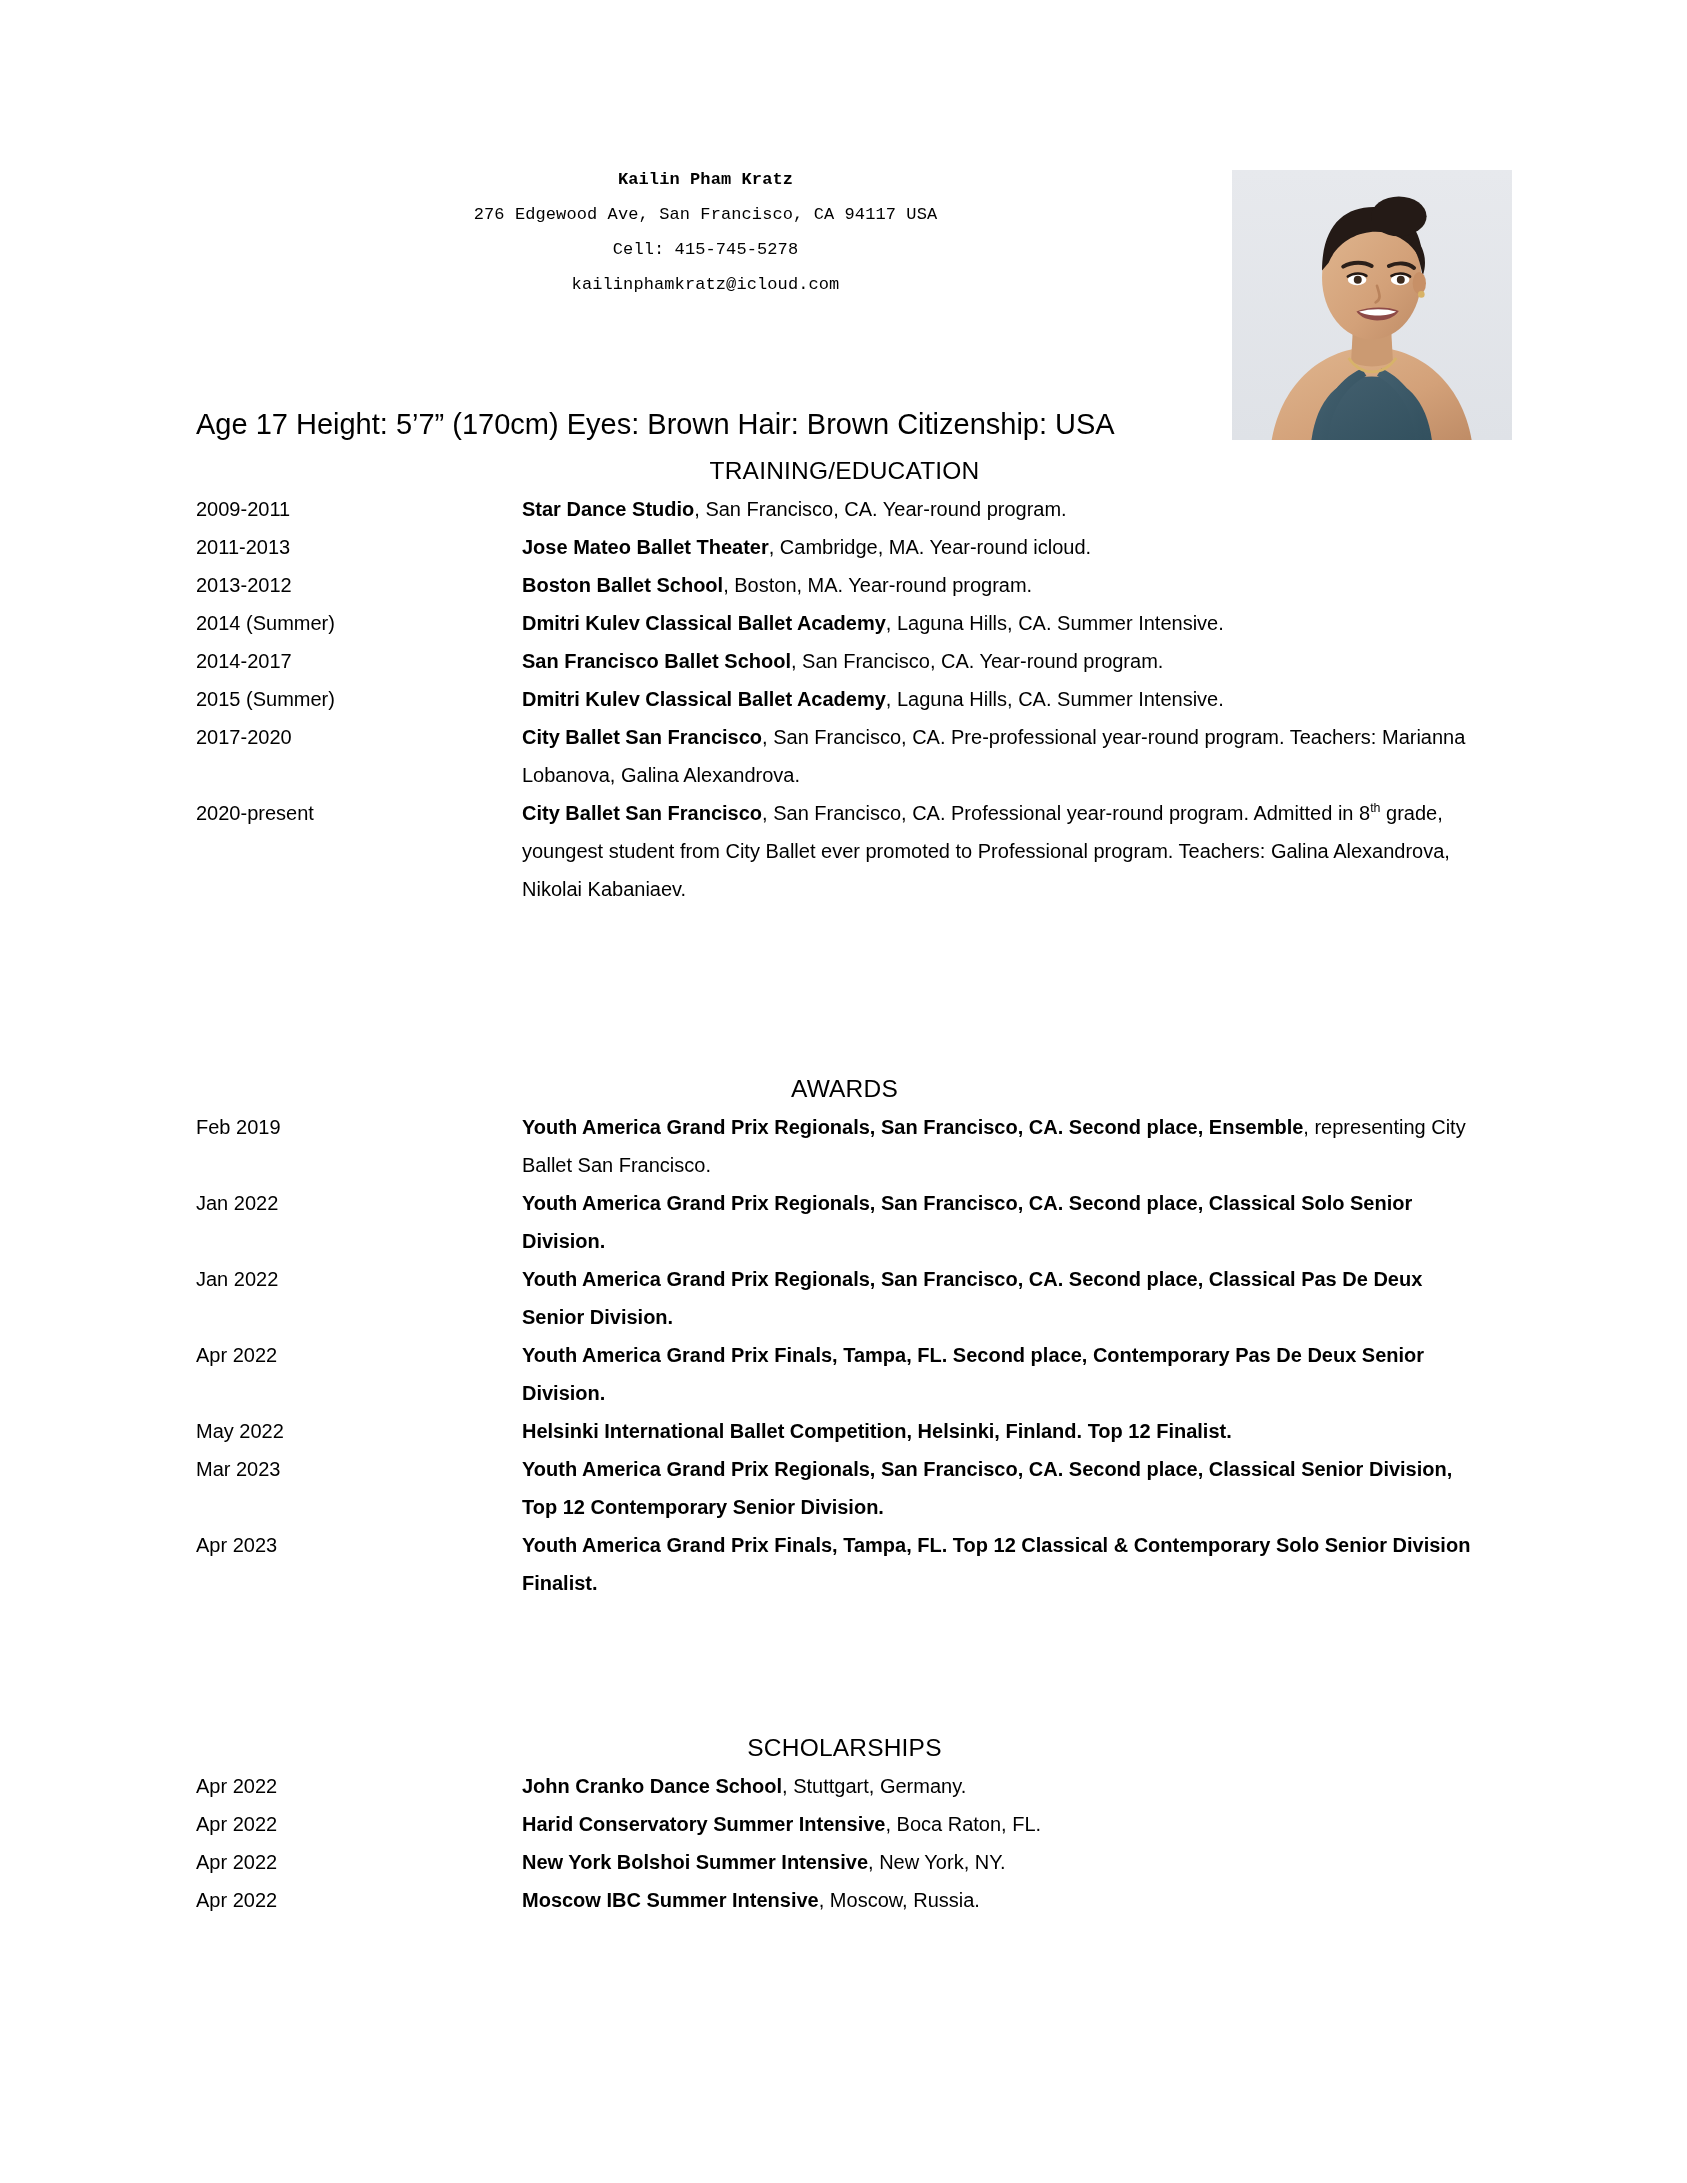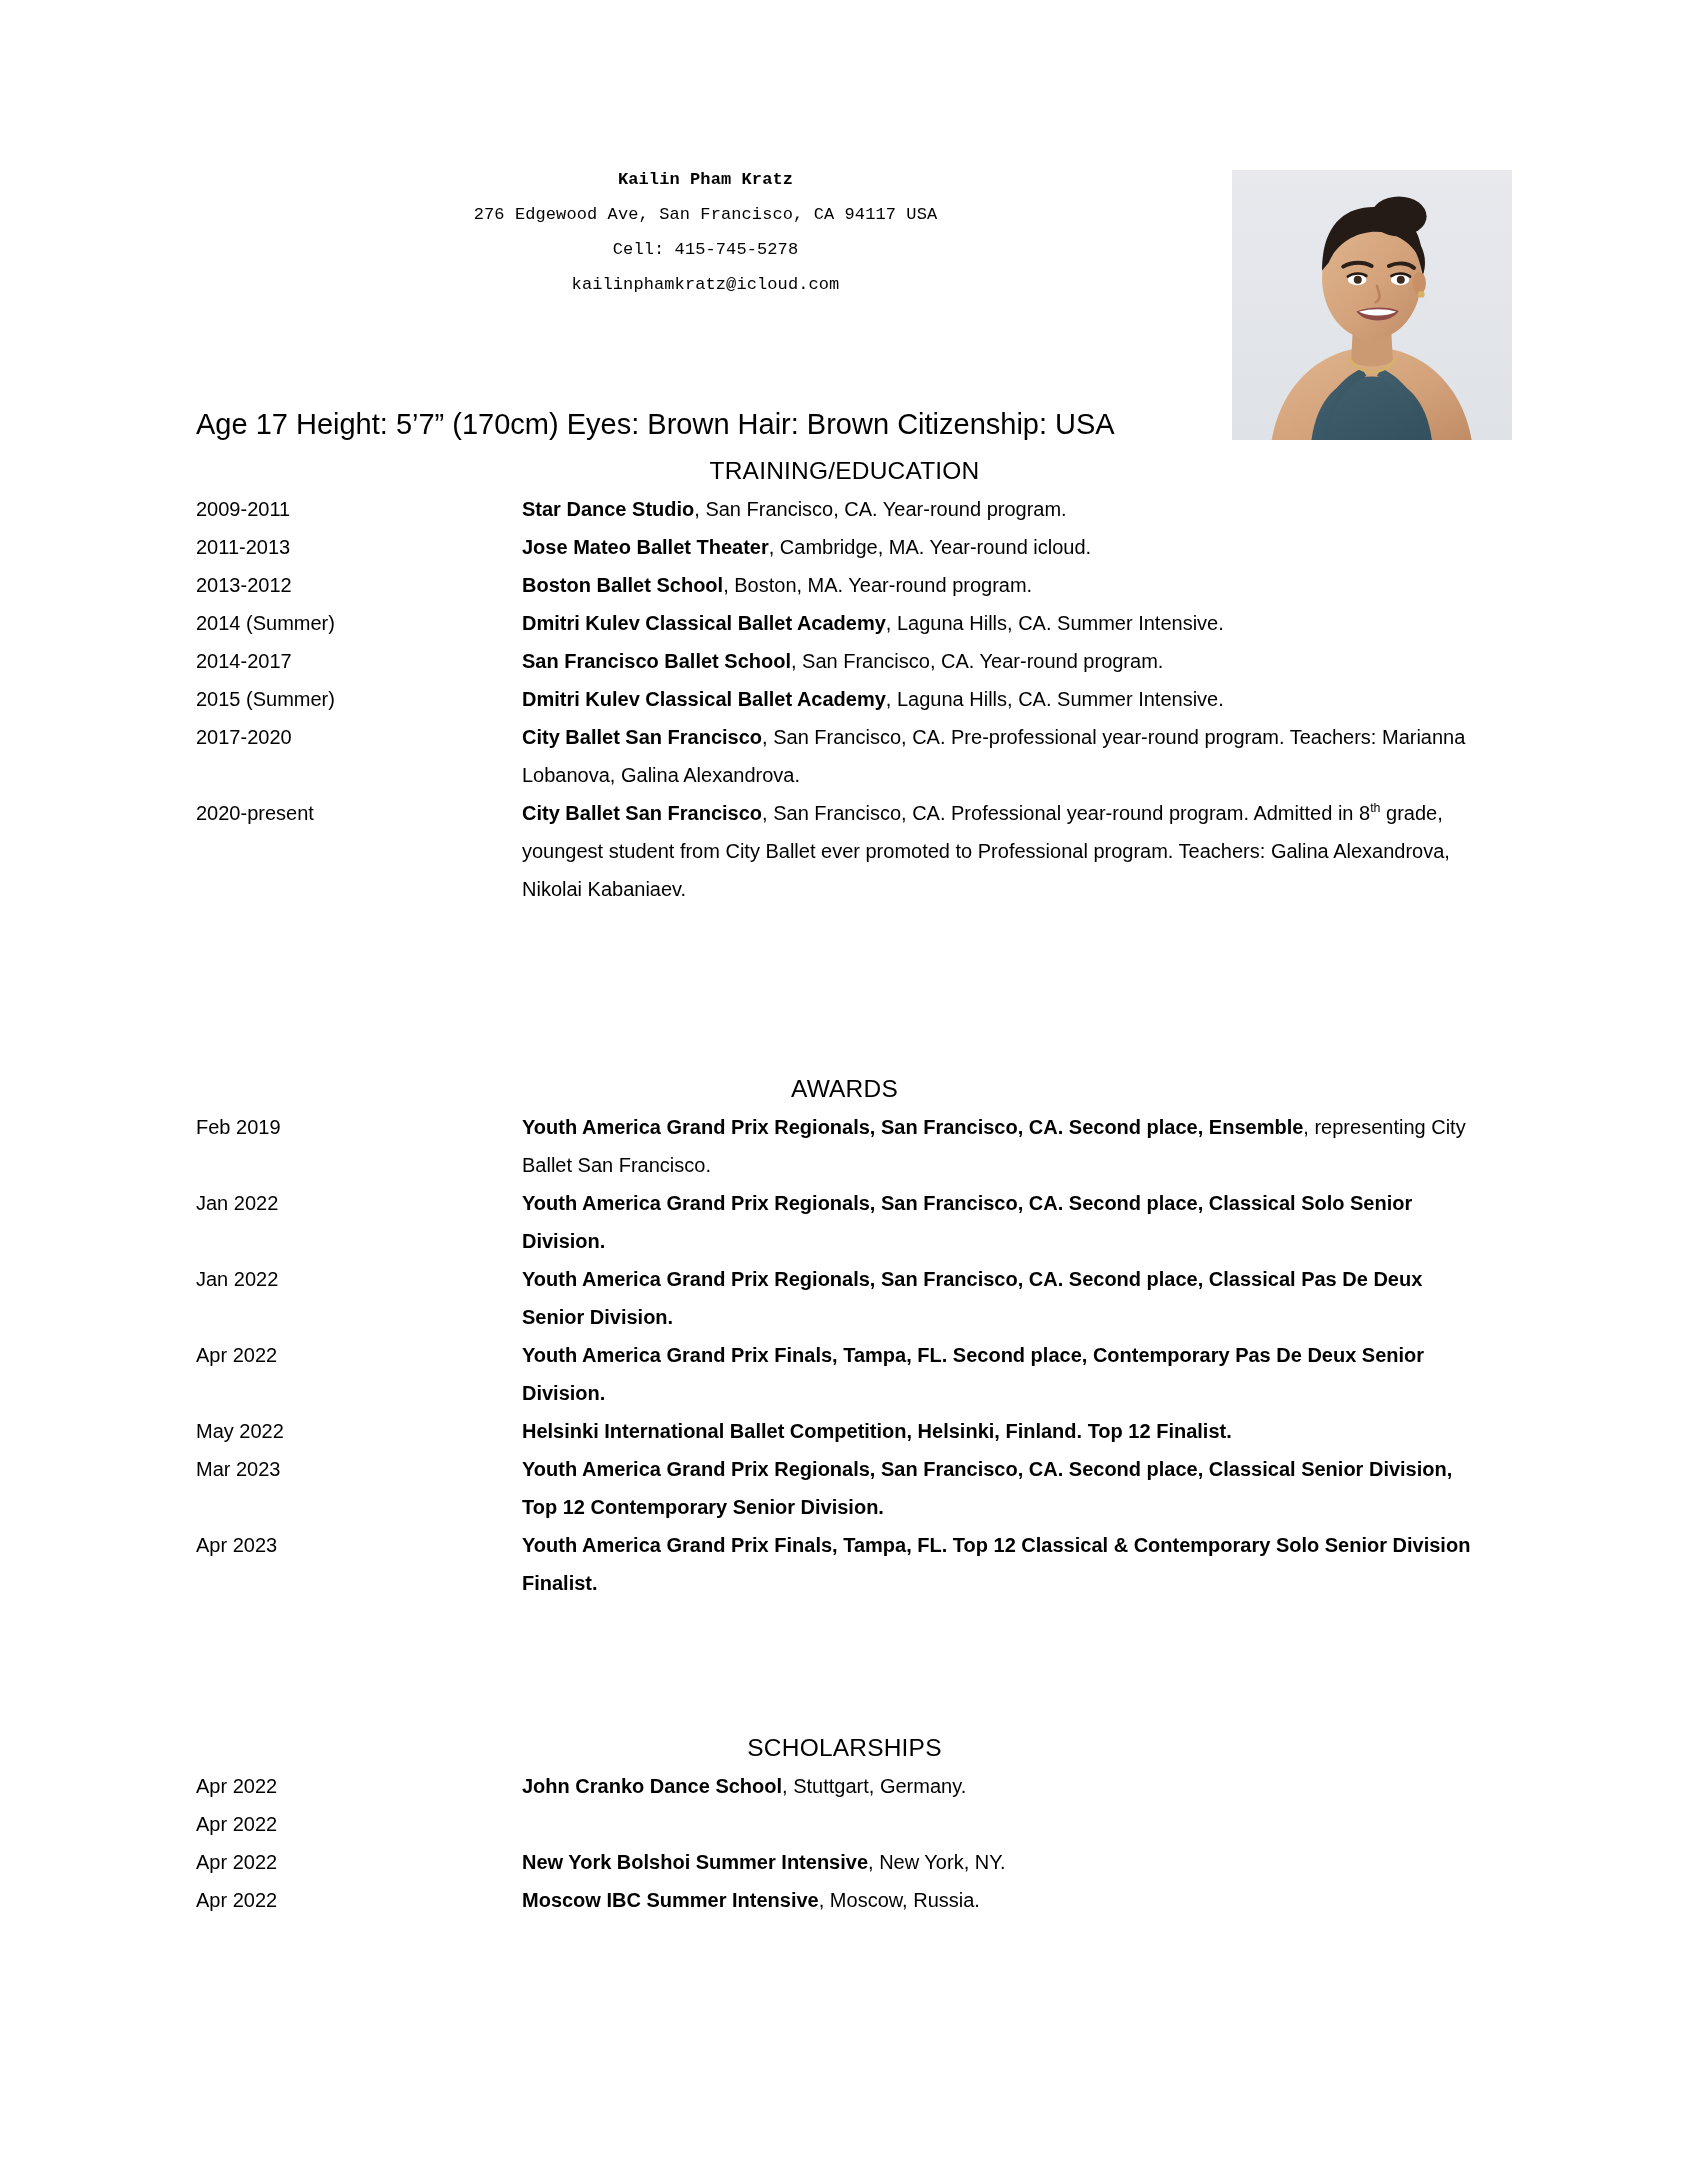--- a/index.html
+++ b/index.html
@@ -263,20 +263,21 @@
   <div class="section" id="sec-scholarships">
     <div class="section-heading">SCHOLARSHIPS</div>
 
     <div class="entry">
       <div class="entry-date">Apr 2022</div>
       <div class="entry-body"><span class="bold">John Cranko Dance School</span><span>, Stuttgart, Germany.</span></div>
     </div>
 
     <div class="entry">
       <div class="entry-date">Apr 2022</div>
+      <div class="entry-body"><span class="bold">Harid Conservatory Summer Intensive</span><span>, Boca Raton, FL.</span></div>
     </div>
 
     <div class="entry">
       <div class="entry-date">Apr 2022</div>
       <div class="entry-body"><span class="bold">New York Bolshoi Summer Intensive</span><span>, New York, NY.</span></div>
     </div>
 
     <div class="entry">
       <div class="entry-date">Apr 2022</div>
       <div class="entry-body"><span class="bold">Moscow IBC Summer Intensive</span><span>, Moscow, Russia.</span></div>

